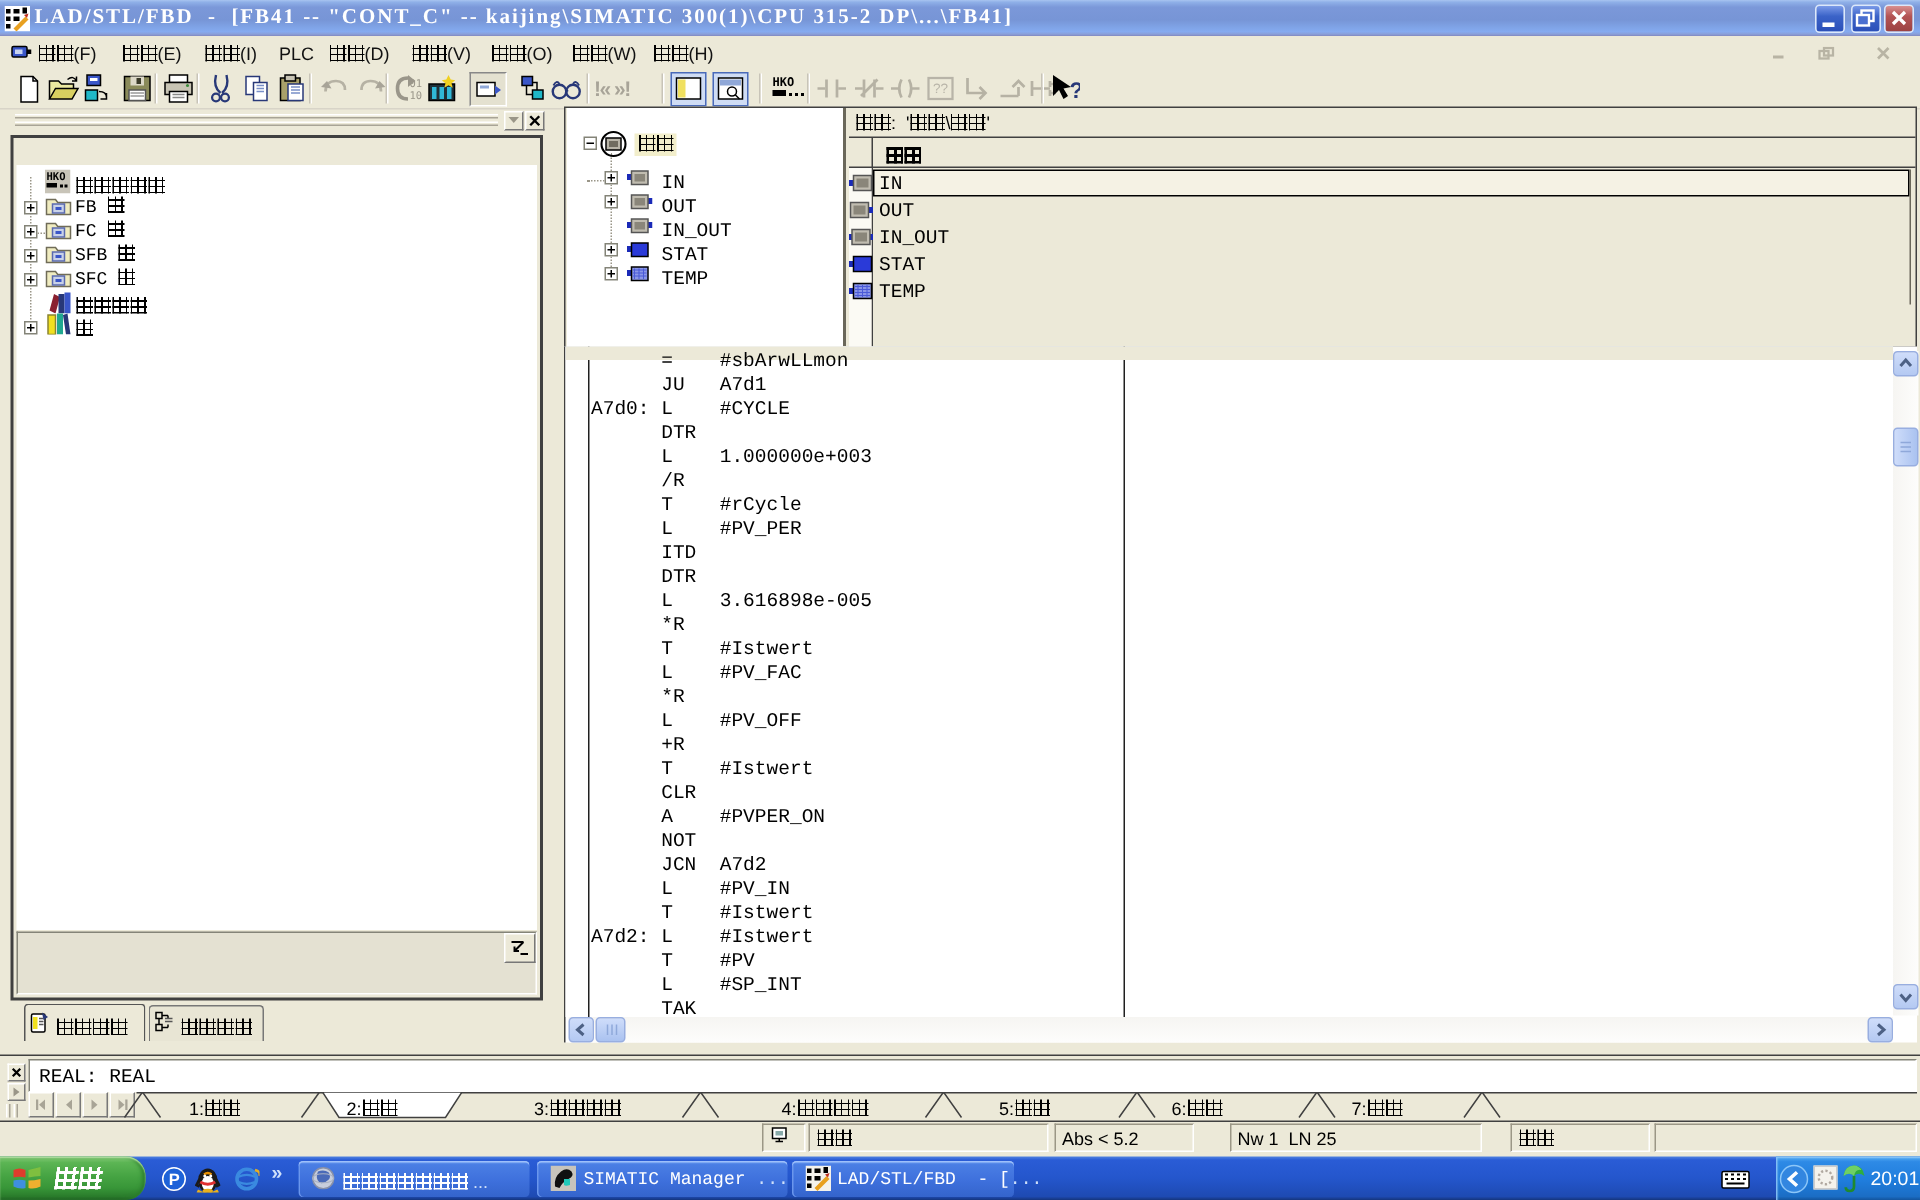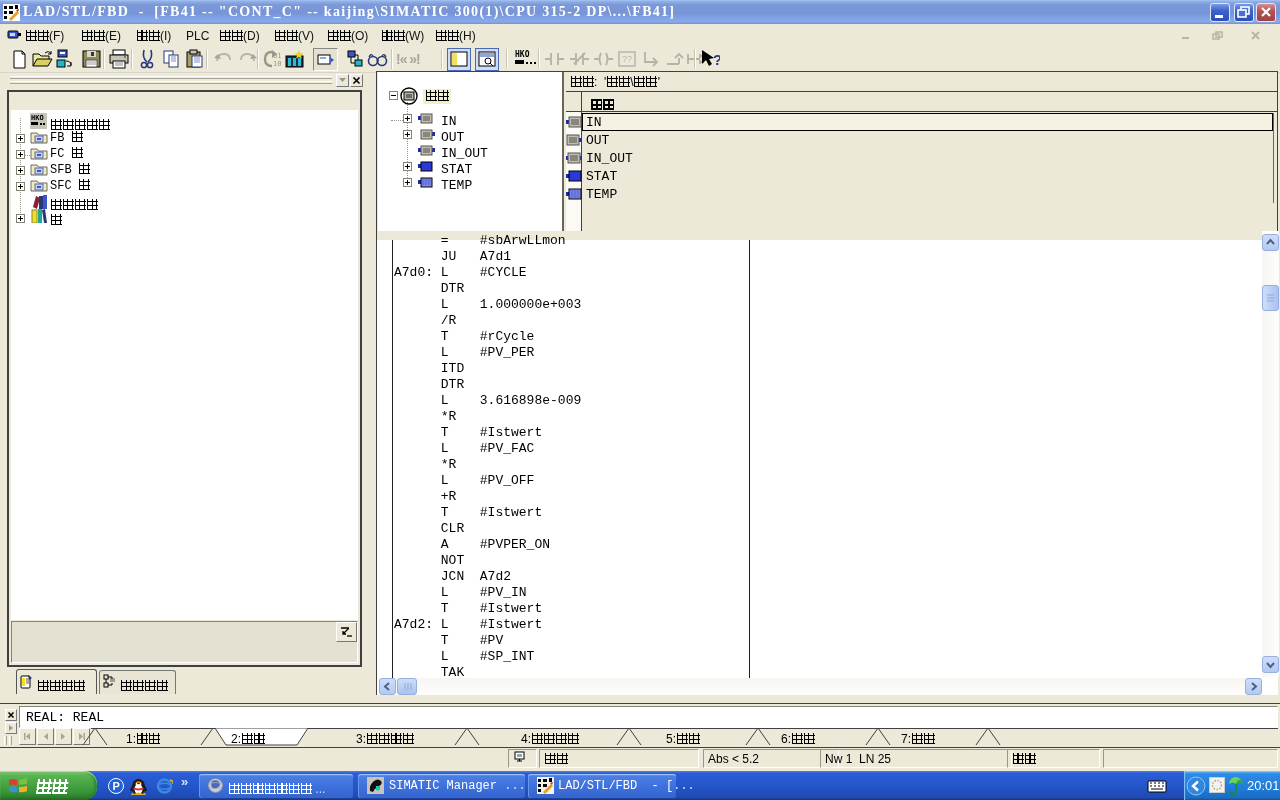--- a/index.html
+++ b/index.html
@@ -478,21 +478,21 @@
       <pre class="abs mono" style="left:17px;top:2px;font-size:13px;line-height:16px;color:#000">      =    #sbArwLLmon
       JU   A7d1
 A7d0: L    #CYCLE
       DTR
       L    1.000000e+003
       /R
       T    #rCycle
       L    #PV_PER
       ITD
       DTR
-      L    3.616898e-009
+      L    3.616898e-005
       *R
       T    #Istwert
       L    #PV_FAC
       *R
       L    #PV_OFF
       +R
       T    #Istwert
       CLR
       A    #PVPER_ON
       NOT
@@ -602,22 +602,22 @@
 <div class="abs" id="sbar">
  <div class="abs" style="left:0;top:0;width:1280px;height:1px;background:#404040"></div>
  <div class="fld" style="left:508px;width:29px">
       <svg width="14" height="12" style="margin-top:-1px">
         <rect x="2" y="1" width="9" height="7" fill="#fff" stroke="#000"></rect>
         <rect x="4" y="3" width="5" height="3" fill="#8aa"></rect>
         <path d="M6.5 8 v2 M4 10 h5" stroke="#000"></path>
       </svg>
     </div>
  <div class="fld" style="left:539px;width:160px"><i class="z"></i><i class="z"></i></div>
- <div class="fld" style="left:703px;width:136px">Abs &lt; 5.2</div>
- <div class="fld" style="left:820px;width:192px">Nw 1&nbsp;&nbsp;LN 25</div>
+ <div class="fld" style="left:703px;width:93px">Abs &lt; 5.2</div>
+ <div class="fld" style="left:820px;width:168px">Nw 1&nbsp;&nbsp;LN 25</div>
  <div class="fld" style="left:1007px;width:93px"><i class="z"></i><i class="z"></i></div>
  <div class="fld" style="left:1103px;width:175px"></div>
 </div>
 <div class="abs" id="task">
 
  <div class="abs" style="left:0;top:0;width:97px;height:29px;border-radius:0 13px 13px 0;background:linear-gradient(180deg,#8ed080 0%,#5cb554 14%,#46a443 45%,#389638 72%,#2a7c2c 92%,#1d5c20 100%);box-shadow:inset 0 1px 1px #b8e3a8,inset -2px 0 3px #2a7c2c"></div>
  <svg class="abs" style="left:8px;top:5px" width="20" height="19" viewBox="0 0 20 19">
   <path d="M1 4 Q5 2 9 4 L9 9 Q5 8 1 9 Z" fill="#e03c2c"></path>
   <path d="M11 4 Q15 3 19 2 L19 8 Q15 8 11 9 Z" fill="#7fbf3f"></path>
   <path d="M1 11 Q5 10 9 11 L9 16 Q5 17 1 15 Z" fill="#3f8fdf"></path>

